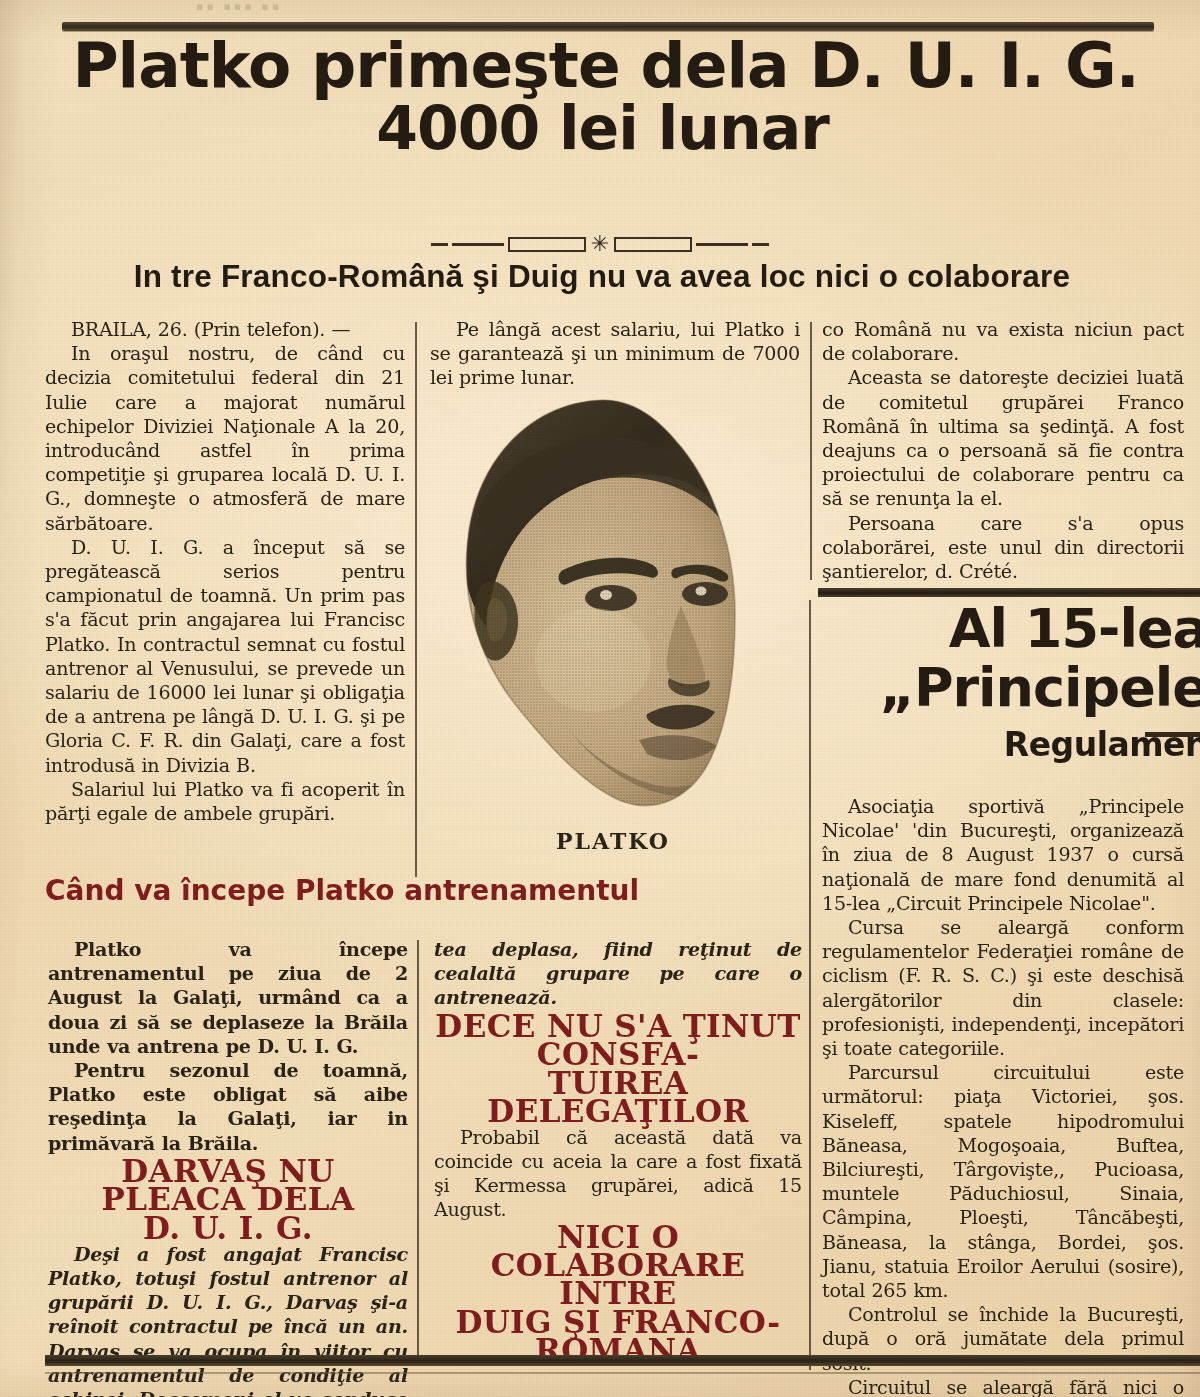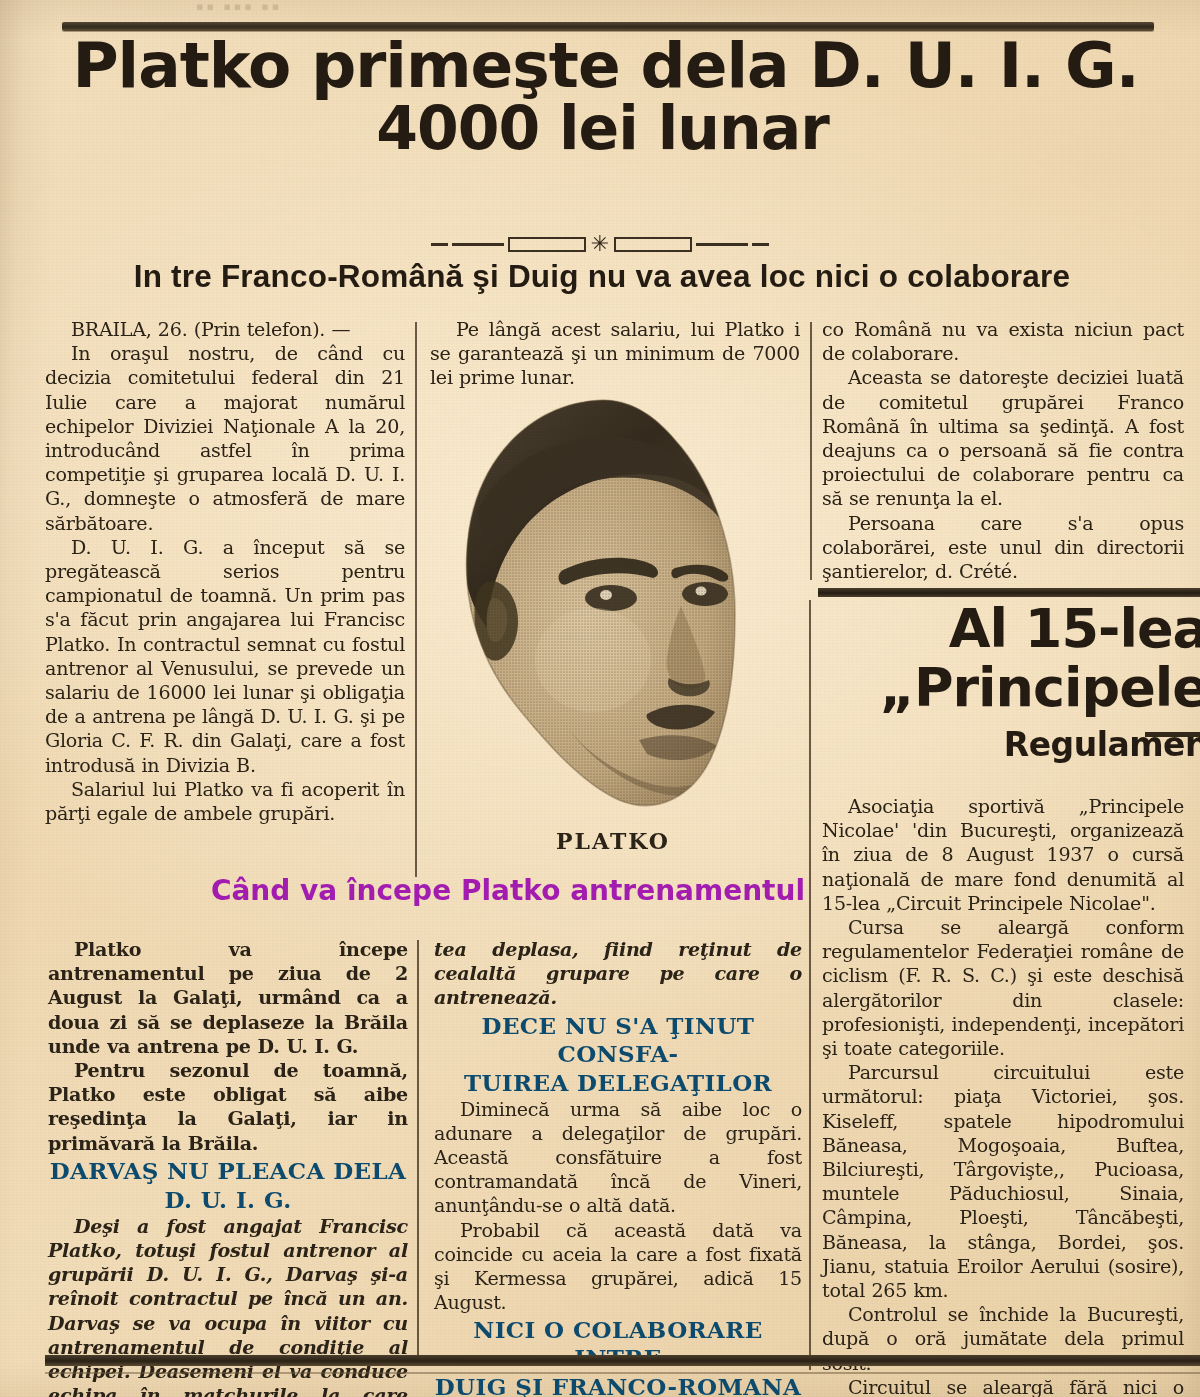--- a/index.html
+++ b/index.html
@@ -115,29 +115,29 @@
   }
   .photo-caption{
     position:absolute;left:443px;top:828px;width:340px;
     text-align:center;
     font-family:"DejaVu Serif",serif;font-weight:700;
     font-size:22px;letter-spacing:2px;color:#2b2317;
   }
 
   
   .sec-head{
-    position:absolute;text-align:right;color:#a21caf;
+    position:absolute;text-align:left;color:#7f1d1d;
     font-family:"DejaVu Sans", sans-serif;font-weight:700;
   }
   #head-cand{left:45px;top:874px;width:760px;font-size:28px;letter-spacing:0px;}
 
   .sub-head{
     font-family:"DejaVu Serif", serif;font-weight:700;
-    font-size:23px;line-height:28px;text-align:center;
-    color:#0c4a6e;letter-spacing:.4px;margin:1px 0 1px;
+    font-size:31px;line-height:28px;text-align:center;
+    color:#7f1d1d;letter-spacing:.4px;margin:1px 0 1px;
   }
 
   
   .rhead{
     position:absolute;left:816px;top:600px;width:392px;
     font-family:"DejaVu Sans", sans-serif;font-weight:700;
     color:#241c12;overflow:hidden;
   }
   .rhead .l1{font-size:54px;line-height:58px;text-align:right;white-space:nowrap;
     margin-left:40px;letter-spacing:-1px;}
@@ -302,21 +302,20 @@
     <p style="font-weight:700">Pentru sezonul de toamnă, Platko este obligat să aibe reşedinţa la Galaţi, iar in primăvară la Brăila.</p>
     <div class="sub-head" style="text-align:center">DARVAŞ NU PLEACA DELA</div>
     <div class="sub-head">D. U. I. G.</div>
     <p style="font-style:italic;font-weight:700">Deşi a fost angajat Francisc Platko, totuşi fostul antrenor al grupării D. U. I. G., Darvaş şi-a reînoit contractul pe încă un an. Darvaş se va ocupa în viitor cu antrenamentul de condiţie al echipei. Deasemeni el va conduce echipa în matchurile la care Platko nu se va pu-</p>
   </div>
 
   <div class="col" id="col-mid-bottom">
     <p class="noindent" style="font-style:italic;font-weight:700">tea deplasa, fiind reţinut de cealaltă grupare pe care o antrenează.</p>
     <div class="sub-head">DECE NU S'A ŢINUT CONSFA-</div>
     <div class="sub-head">TUIREA DELEGAŢILOR</div>
-    <p>Diminecă urma să aibe loc o adunare a delegaţilor de grupări. Această consfătuire a fost contramandată încă de Vineri, anunţându-se o altă dată.</p>
     <p>Probabil că această dată va coincide cu aceia la care a fost fixată şi Kermessa grupărei, adică 15 August.</p>
     <div class="sub-head">NICI O COLABORARE INTRE</div>
     <div class="sub-head">DUIG ŞI FRANCO-ROMANA</div>
 
   </div>
 
   <div class="hrule h-bottom"></div>
   <div class="hrule h-bottom2"></div>
 
 </div>

